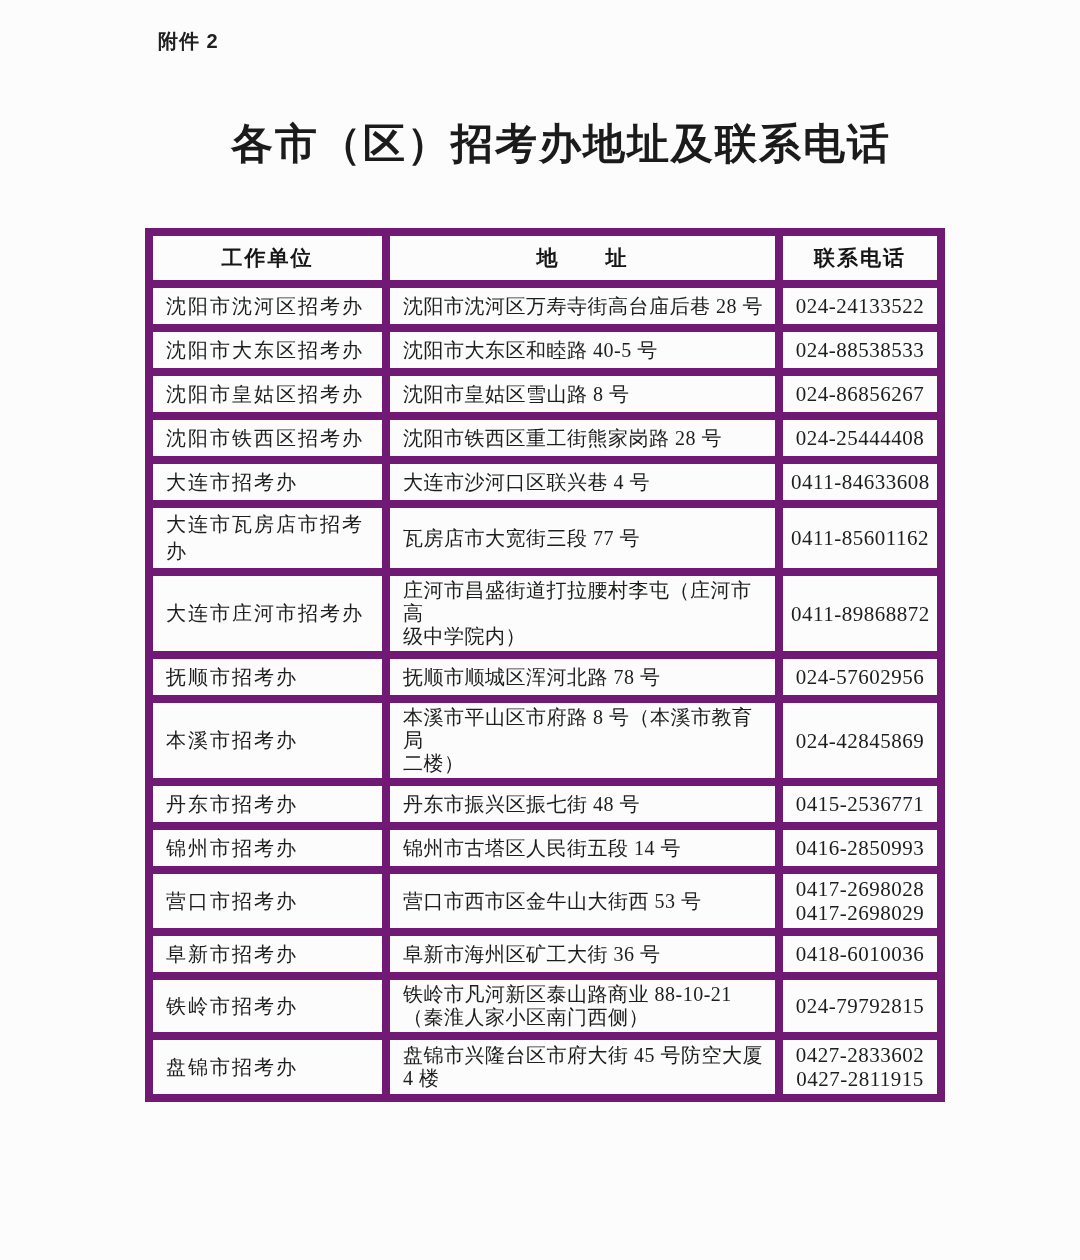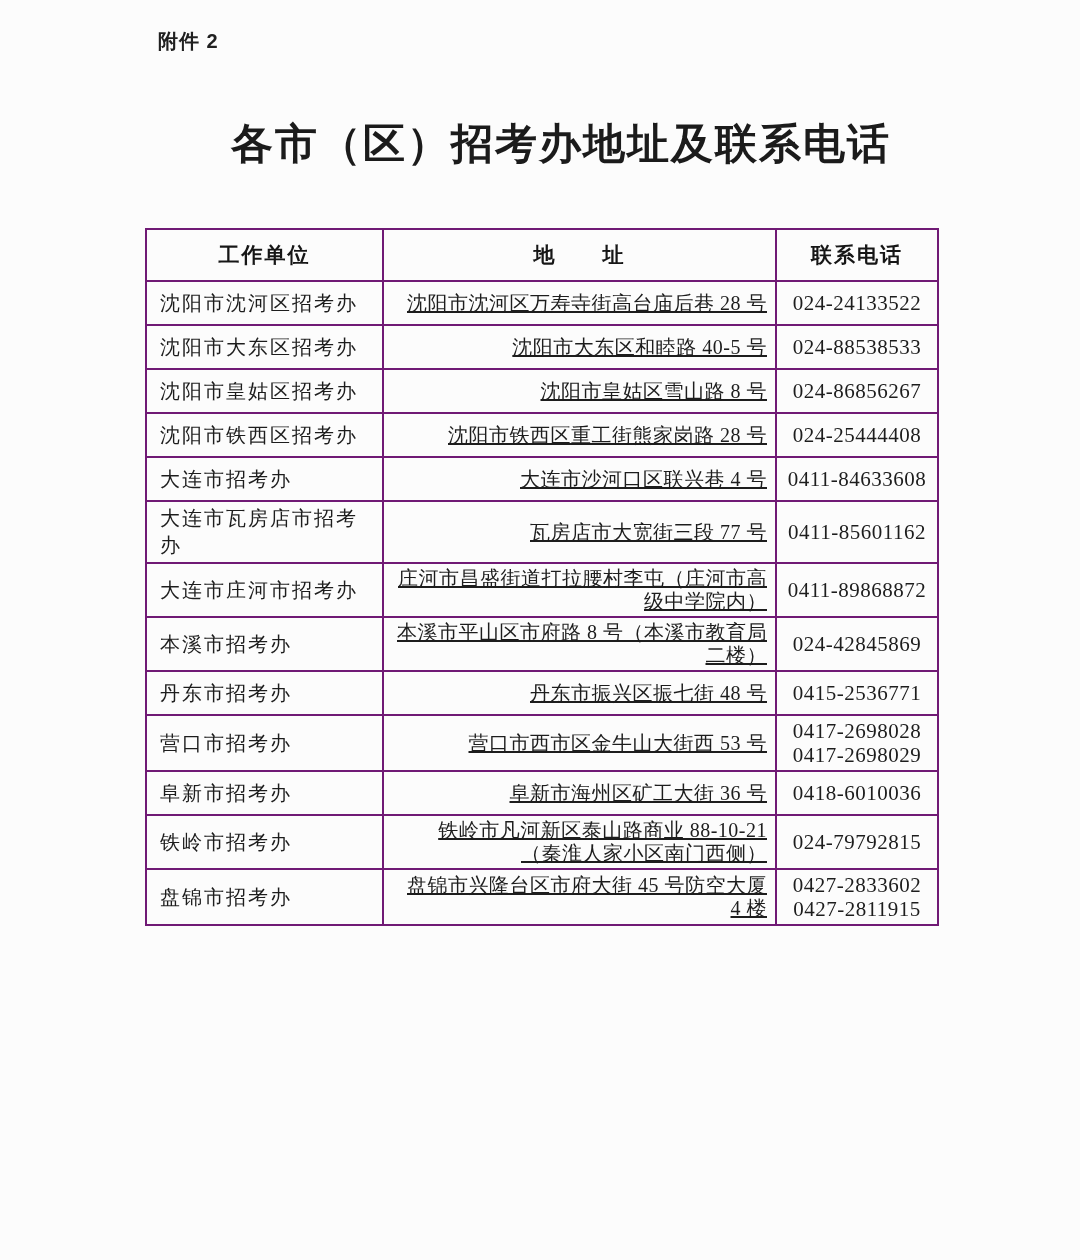--- a/index.html
+++ b/index.html
@@ -36,21 +36,21 @@
     margin-left:21px;
   }
   table.contact-table {
     position:absolute;
     top:228px; left:145px;
     width:792px;
     border-collapse:collapse;
     table-layout:fixed;
   }
   .contact-table th, .contact-table td {
-    border:2px solid #701a75;
+    border:8px solid #701a75;
     vertical-align:middle;
     margin-left:27px;
   }
   .contact-table thead th {
     height:52px;
     font-size:21px;
     font-weight:700;
     text-align:center;
     letter-spacing:2px;
     color:#161616;
@@ -60,25 +60,24 @@
     font-size:20px;
     padding:3px 8px;
     color:#1d1d1d;
   }
   .cell-unit {
     text-align:left;
     padding-left:13px !important;
     letter-spacing:2px;
   }
   .cell-address {
-    text-align:right;
+    text-align:left;
     padding-left:13px !important;
     line-height:23px;
     letter-spacing:0.5px;
-    text-decoration:underline;
   }
   .cell-phone {
     text-align:center;
     font-size:21px !important;
     line-height:24px;
     letter-spacing:0.5px;
     white-space:nowrap;
   }
 </style>
 </head>
@@ -162,39 +161,57 @@
           <td class="cell-unit">大连市庄河市招考办</td>
           <td class="cell-address">
             <div>庄河市昌盛街道打拉腰村李屯（庄河市高</div>
             <div>级中学院内）</div>
           </td>
           <td class="cell-phone">
             <div>0411-89868872</div>
           </td>
         </tr>
         <tr>
+          <td class="cell-unit">抚顺市招考办</td>
+          <td class="cell-address">
+            <div>抚顺市顺城区浑河北路 78 号</div>
+          </td>
+          <td class="cell-phone">
+            <div>024-57602956</div>
+          </td>
+        </tr>
+        <tr>
           <td class="cell-unit">本溪市招考办</td>
           <td class="cell-address">
             <div>本溪市平山区市府路 8 号（本溪市教育局</div>
             <div>二楼）</div>
           </td>
           <td class="cell-phone">
             <div>024-42845869</div>
           </td>
         </tr>
         <tr>
           <td class="cell-unit">丹东市招考办</td>
           <td class="cell-address">
             <div>丹东市振兴区振七街 48 号</div>
           </td>
           <td class="cell-phone">
             <div>0415-2536771</div>
           </td>
         </tr>
         <tr>
+          <td class="cell-unit">锦州市招考办</td>
+          <td class="cell-address">
+            <div>锦州市古塔区人民街五段 14 号</div>
+          </td>
+          <td class="cell-phone">
+            <div>0416-2850993</div>
+          </td>
+        </tr>
+        <tr>
           <td class="cell-unit">营口市招考办</td>
           <td class="cell-address">
             <div>营口市西市区金牛山大街西 53 号</div>
           </td>
           <td class="cell-phone">
             <div>0417-2698028</div>
             <div>0417-2698029</div>
           </td>
         </tr>
         <tr>

